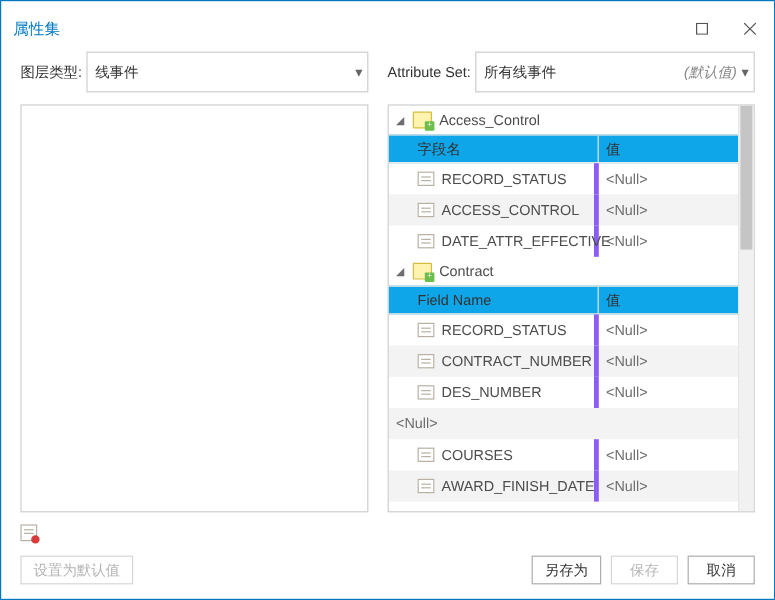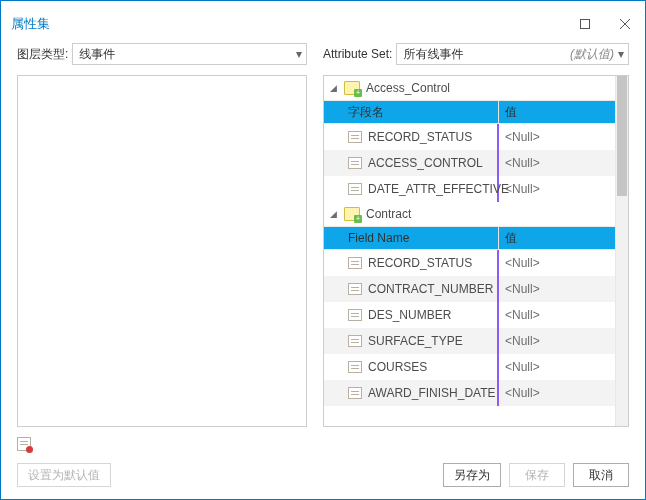--- a/index.html
+++ b/index.html
@@ -6,41 +6,41 @@
   body { margin: 0; background: #fff; }
   .window { width: 646px; height: 500px; border: 1px solid #0079c1; display: flex; flex-direction: column; }
   .titlebar { height: 30px; display: flex; align-items: center; padding: 16px 0 0 10px; font-size: 13px; color: #0079c1; }
   .titlebar .spacer { flex: 1; }
   .winbtn { width: 40px; height: 30px; display: flex; align-items: center; justify-content: center; color: #555; font-size: 13px; }
   .winbtn svg { display: block; }
   .content { flex: 1; display: flex; flex-direction: column; padding: 12px 16px 0 16px; }
   .filters { display: flex; gap: 16px; align-items: center; margin-bottom: 10px; }
   .filter-group { display: flex; align-items: center; gap: 4px; font-size: 12px; color: #323232; }
   .filter-group label { white-space: nowrap; }
-  .dropdown { border: 1px solid #cdcdcd; height: 22px; display: flex; align-items: center; padding: 0 4px 0 6px; font-size: 12px; color: #323232; background: #fff; }
+  .dropdown { border: 1px solid #cdcdcd; height: 34px; display: flex; align-items: center; padding: 0 4px 0 6px; font-size: 12px; color: #323232; background: #fff; }
   .dropdown .dd-text { flex: 1; }
   .dropdown .dd-default { font-style: italic; color: #888; margin-left: 4px; }
   .dropdown .dd-arrow { margin-left: 4px; color: #666; }
   .panes { flex: 1; display: flex; gap: 16px; min-height: 0; }
   .left-pane { width: 290px; border: 1px solid #cdcdcd; background: #fff; }
   .right-pane { flex: 1; border: 1px solid #cdcdcd; background: #fff; position: relative; overflow: hidden; }
   .tree-scroll { position: absolute; inset: 0 13px 0 0; overflow: hidden; }
   .scrollbar { position: absolute; right: 0; top: 0; bottom: 0; width: 13px; background: #f1f1f1; border-left: 1px solid #e7e7e7; }
   .scroll-thumb { position: absolute; left: 1px; right: 1px; top: 0; height: 120px; background: #c5c5c5; }
   .group-header { display: flex; align-items: center; height: 24px; padding-left: 6px; font-size: 12px; color: #4c4c4c; }
   .group-header .tri { width: 10px; color: #6e6e6e; font-size: 9px; margin-right: 4px; }
   .folder-icon { width: 16px; height: 14px; margin-right: 6px; position: relative; }
   .folder-icon .fbg { position: absolute; inset: 0; background: #fff3b0; border: 1px solid #d4bd3a; border-radius: 1px; }
   .folder-icon .fplus { position: absolute; right: -2px; bottom: -2px; width: 8px; height: 8px; background: #6abf4b; color: #fff; font-size: 7px; line-height: 8px; text-align: center; border-radius: 1px; }
   .cols-head { display: flex; background: #0ea5e9; border-top: 1px solid #eceae5; border-bottom: 1px solid #eceae5; height: 24px; font-size: 12px; color: #323232; }
   .cols-head .c1 { width: 175px; padding-left: 24px; display: flex; align-items: center; border-right: 1px solid #e5e3de; }
   .cols-head .c2 { flex: 1; padding-left: 6px; display: flex; align-items: center; }
   .row { display: flex; height: 26px; font-size: 12px; color: #4c4c4c; align-items: center; }
   .row.alt { background: #f3f3f4; }
-  .row .fc { width: 175px; display: flex; align-items: center; padding-left: 24px; border-right: 2px solid #8b5cf6; height: 100%; }
+  .row .fc { width: 175px; display: flex; align-items: center; padding-left: 24px; border-right: 4px solid #8b5cf6; height: 100%; }
   .row .fc .fi { width: 14px; height: 12px; border: 1px solid #b8b1a3; background: #fff; margin-right: 6px; position: relative; flex-shrink: 0; }
   .row .fc .fi::before, .row .fc .fi::after { content: ''; position: absolute; left: 2px; right: 2px; height: 1px; background: #b8b1a3; }
   .row .fc .fi::before { top: 3px; }
   .row .fc .fi::after { top: 6px; }
   .row .fv { flex: 1; padding-left: 6px; color: #6e6e6e; height: 100%; display: flex; align-items: center; }
   .footer-note { display: flex; align-items: center; gap: 6px; font-size: 12px; font-style: italic; color: #6e6e6e; padding: 10px 16px 6px 16px; }
   .note-icon { width: 14px; height: 14px; border: 1px solid #b8b1a3; background: #fff; position: relative; }
   .note-icon::before, .note-icon::after { content: ''; position: absolute; left: 2px; right: 2px; height: 1px; background: #b8b1a3; }
   .note-icon::before { top: 3px; } .note-icon::after { top: 6px; }
   .note-dot { position: absolute; right: -3px; bottom: -3px; width: 7px; height: 7px; background: #d83b3b; border-radius: 50%; }
@@ -152,24 +152,20 @@
               <div class="fv">&lt;Null&gt;</div>
             </div>
             <div class="row">
               <div class="fc">
                 <span class="fi"></span>
                 <span>DES_NUMBER</span>
               </div>
               <div class="fv">&lt;Null&gt;</div>
             </div>
             <div class="row alt">
-              <div class="fc">
-                <span class="fi"></span>
-                <span>SURFACE_TYPE</span>
-              </div>
               <div class="fv">&lt;Null&gt;</div>
             </div>
             <div class="row">
               <div class="fc">
                 <span class="fi"></span>
                 <span>COURSES</span>
               </div>
               <div class="fv">&lt;Null&gt;</div>
             </div>
             <div class="row alt">

